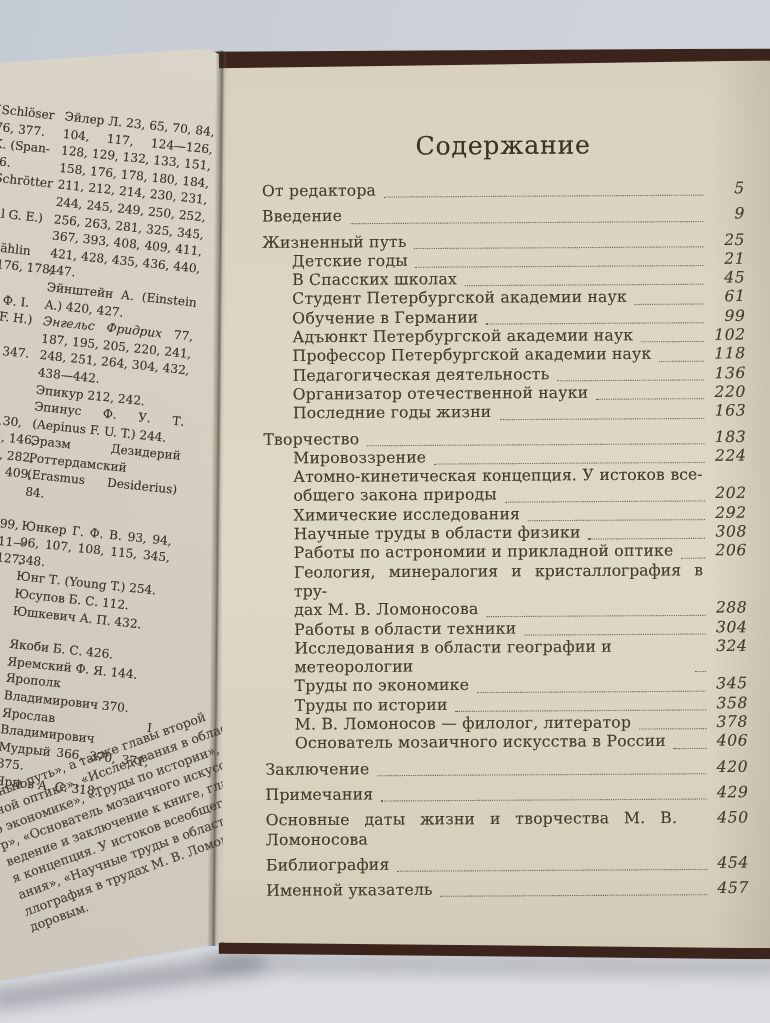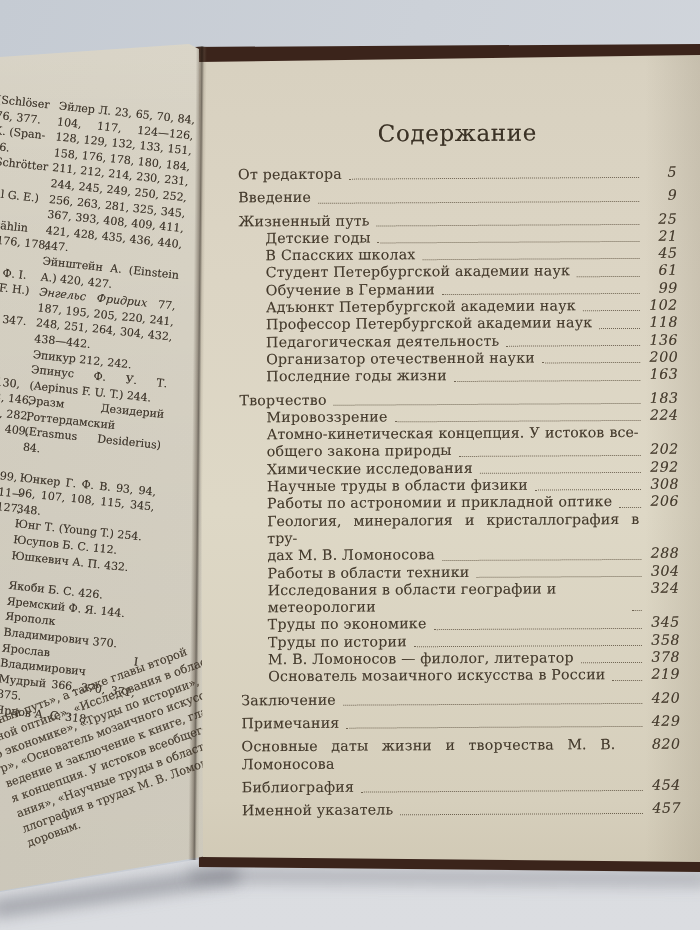--- a/index.html
+++ b/index.html
@@ -242,21 +242,21 @@
             <div class="line">
               <span class="lbl">Педагогическая деятельность</span>
               <span class="dots"></span>
               <span class="pg">136</span>
             </div>
           </div>
           <div class="toc-entry lv1">
             <div class="line">
               <span class="lbl">Организатор отечественной науки</span>
               <span class="dots"></span>
-              <span class="pg">200</span>
+              <span class="pg">220</span>
             </div>
           </div>
           <div class="toc-entry lv1">
             <div class="line">
               <span class="lbl">Последние годы жизни</span>
               <span class="dots"></span>
               <span class="pg">163</span>
             </div>
           </div>
           <div class="toc-entry lv0">
@@ -342,42 +342,42 @@
             <div class="line">
               <span class="lbl">М. В. Ломоносов — филолог, литератор</span>
               <span class="dots"></span>
               <span class="pg">378</span>
             </div>
           </div>
           <div class="toc-entry lv1">
             <div class="line">
               <span class="lbl">Основатель мозаичного искусства в России</span>
               <span class="dots"></span>
-              <span class="pg">219</span>
+              <span class="pg">406</span>
             </div>
           </div>
           <div class="toc-entry lv0">
             <div class="line">
               <span class="lbl">Заключение</span>
               <span class="dots"></span>
               <span class="pg">420</span>
             </div>
           </div>
           <div class="toc-entry lv0">
             <div class="line">
               <span class="lbl">Примечания</span>
               <span class="dots"></span>
               <span class="pg">429</span>
             </div>
           </div>
           <div class="toc-entry lv0 nl">
             <div class="line">
               <span class="lbl">Основные даты жизни и творчества М. В. Ломоносова</span>
               <span class="dots"></span>
-              <span class="pg">820</span>
+              <span class="pg">450</span>
             </div>
           </div>
           <div class="toc-entry lv0">
             <div class="line">
               <span class="lbl">Библиография</span>
               <span class="dots"></span>
               <span class="pg">454</span>
             </div>
           </div>
           <div class="toc-entry lv0">

